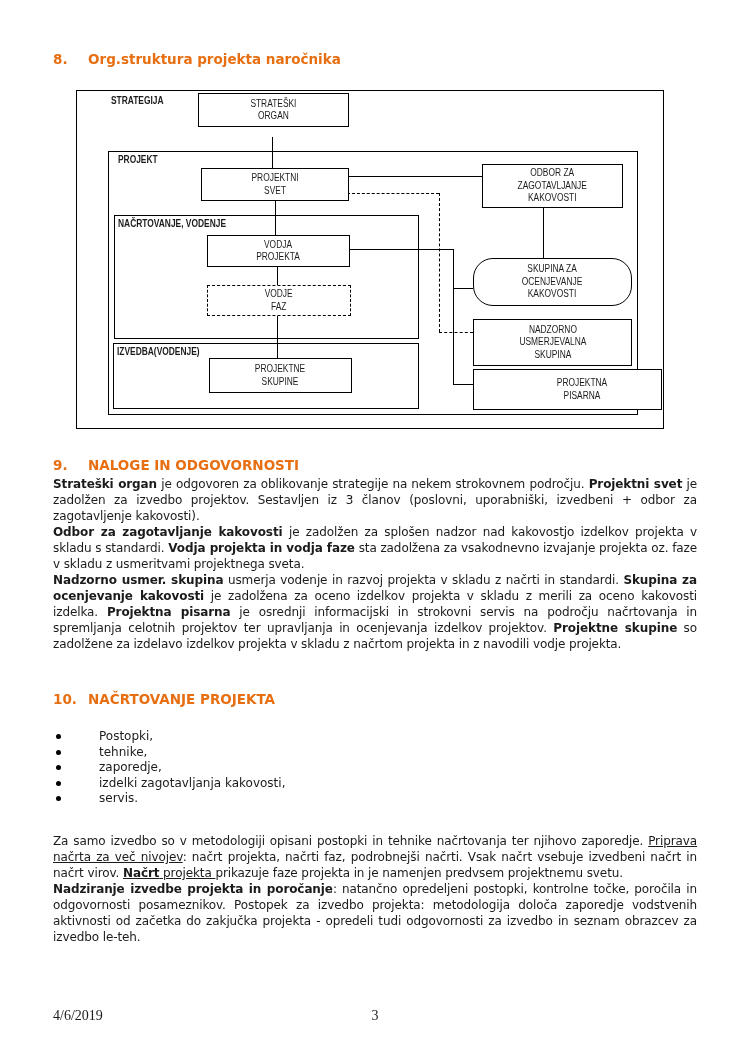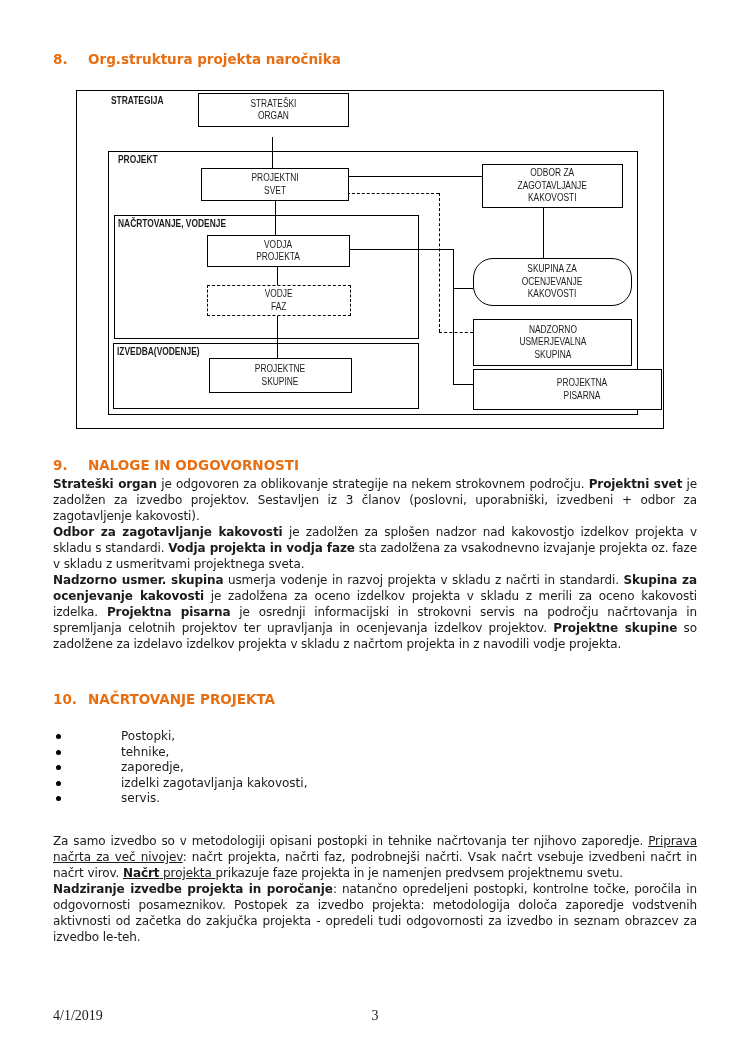--- a/index.html
+++ b/index.html
@@ -11,21 +11,21 @@
   .sec-heading .sec-num{display:inline-block;width:35px;}
 
   
   .body-block{position:absolute;left:53px;width:644px;}
   .body-para{margin:0;text-align:justify;font-size:12px;line-height:16px;letter-spacing:-0.1px;}
   .body-para .b{font-weight:bold;}
   .body-para .u{text-decoration:underline;}
 
   
   .bullet-list{position:absolute;left:53px;width:644px;}
-  .bullet{display:flex;align-items:flex-start;height:15.6px;font-size:12px;line-height:15.6px;gap:22px;}
+  .bullet{display:flex;align-items:flex-start;height:15.6px;font-size:12px;line-height:15.6px;}
   .bullet-dot{flex:0 0 auto;width:5px;height:5px;border-radius:50%;background:#000;margin:5px 0 0 3px;}
   .bullet-label{margin-left:38px;}
 
   
   .diagram{position:absolute;left:76px;top:90px;width:586px;height:337px;
            border:1px solid #000;background:#fff;
            font-family:"Liberation Sans","DejaVu Sans",sans-serif;}
   .zone{position:absolute;border:1px solid #000;background:transparent;}
   .zone-label{position:absolute;font-weight:bold;font-size:10.5px;line-height:11px;white-space:nowrap;}
   .zone-label .condl{display:inline-block;transform:scaleX(0.8);transform-origin:0 50%;}
@@ -157,16 +157,16 @@
         <span class="bullet-label">servis.</span>
       </div>
     </div>
   <div class="body-block" style="top:833px;">
       <p class="body-para"><span>Za samo izvedbo so v metodologiji opisani postopki in tehnike načrtovanja ter njihovo zaporedje. </span><span class="u">Priprava načrta za več nivojev</span><span>: načrt projekta, načrti faz, podrobnejši načrti. Vsak načrt vsebuje izvedbeni načrt in načrt virov. </span><span class="b u">Načrt</span><span class="u"> projekta </span><span>prikazuje faze projekta in je namenjen predvsem projektnemu svetu.</span></p>
       <p class="body-para"><span class="b">Nadziranje izvedbe projekta in poročanje</span><span>: natančno opredeljeni postopki, kontrolne točke, poročila in odgovornosti posameznikov. Postopek za izvedbo projekta: metodologija določa zaporedje vodstvenih aktivnosti od začetka do zakjučka projekta - opredeli tudi odgovornosti za izvedbo in seznam obrazcev za izvedbo le-teh.</span></p>
     </div>
 
   <div class="footer">
     <span class="footer-page">3</span>
-    <span class="footer-date">4/1/2019</span>
+    <span class="footer-date">4/6/2019</span>
   </div>
 
 </div>
 
 </body></html>

